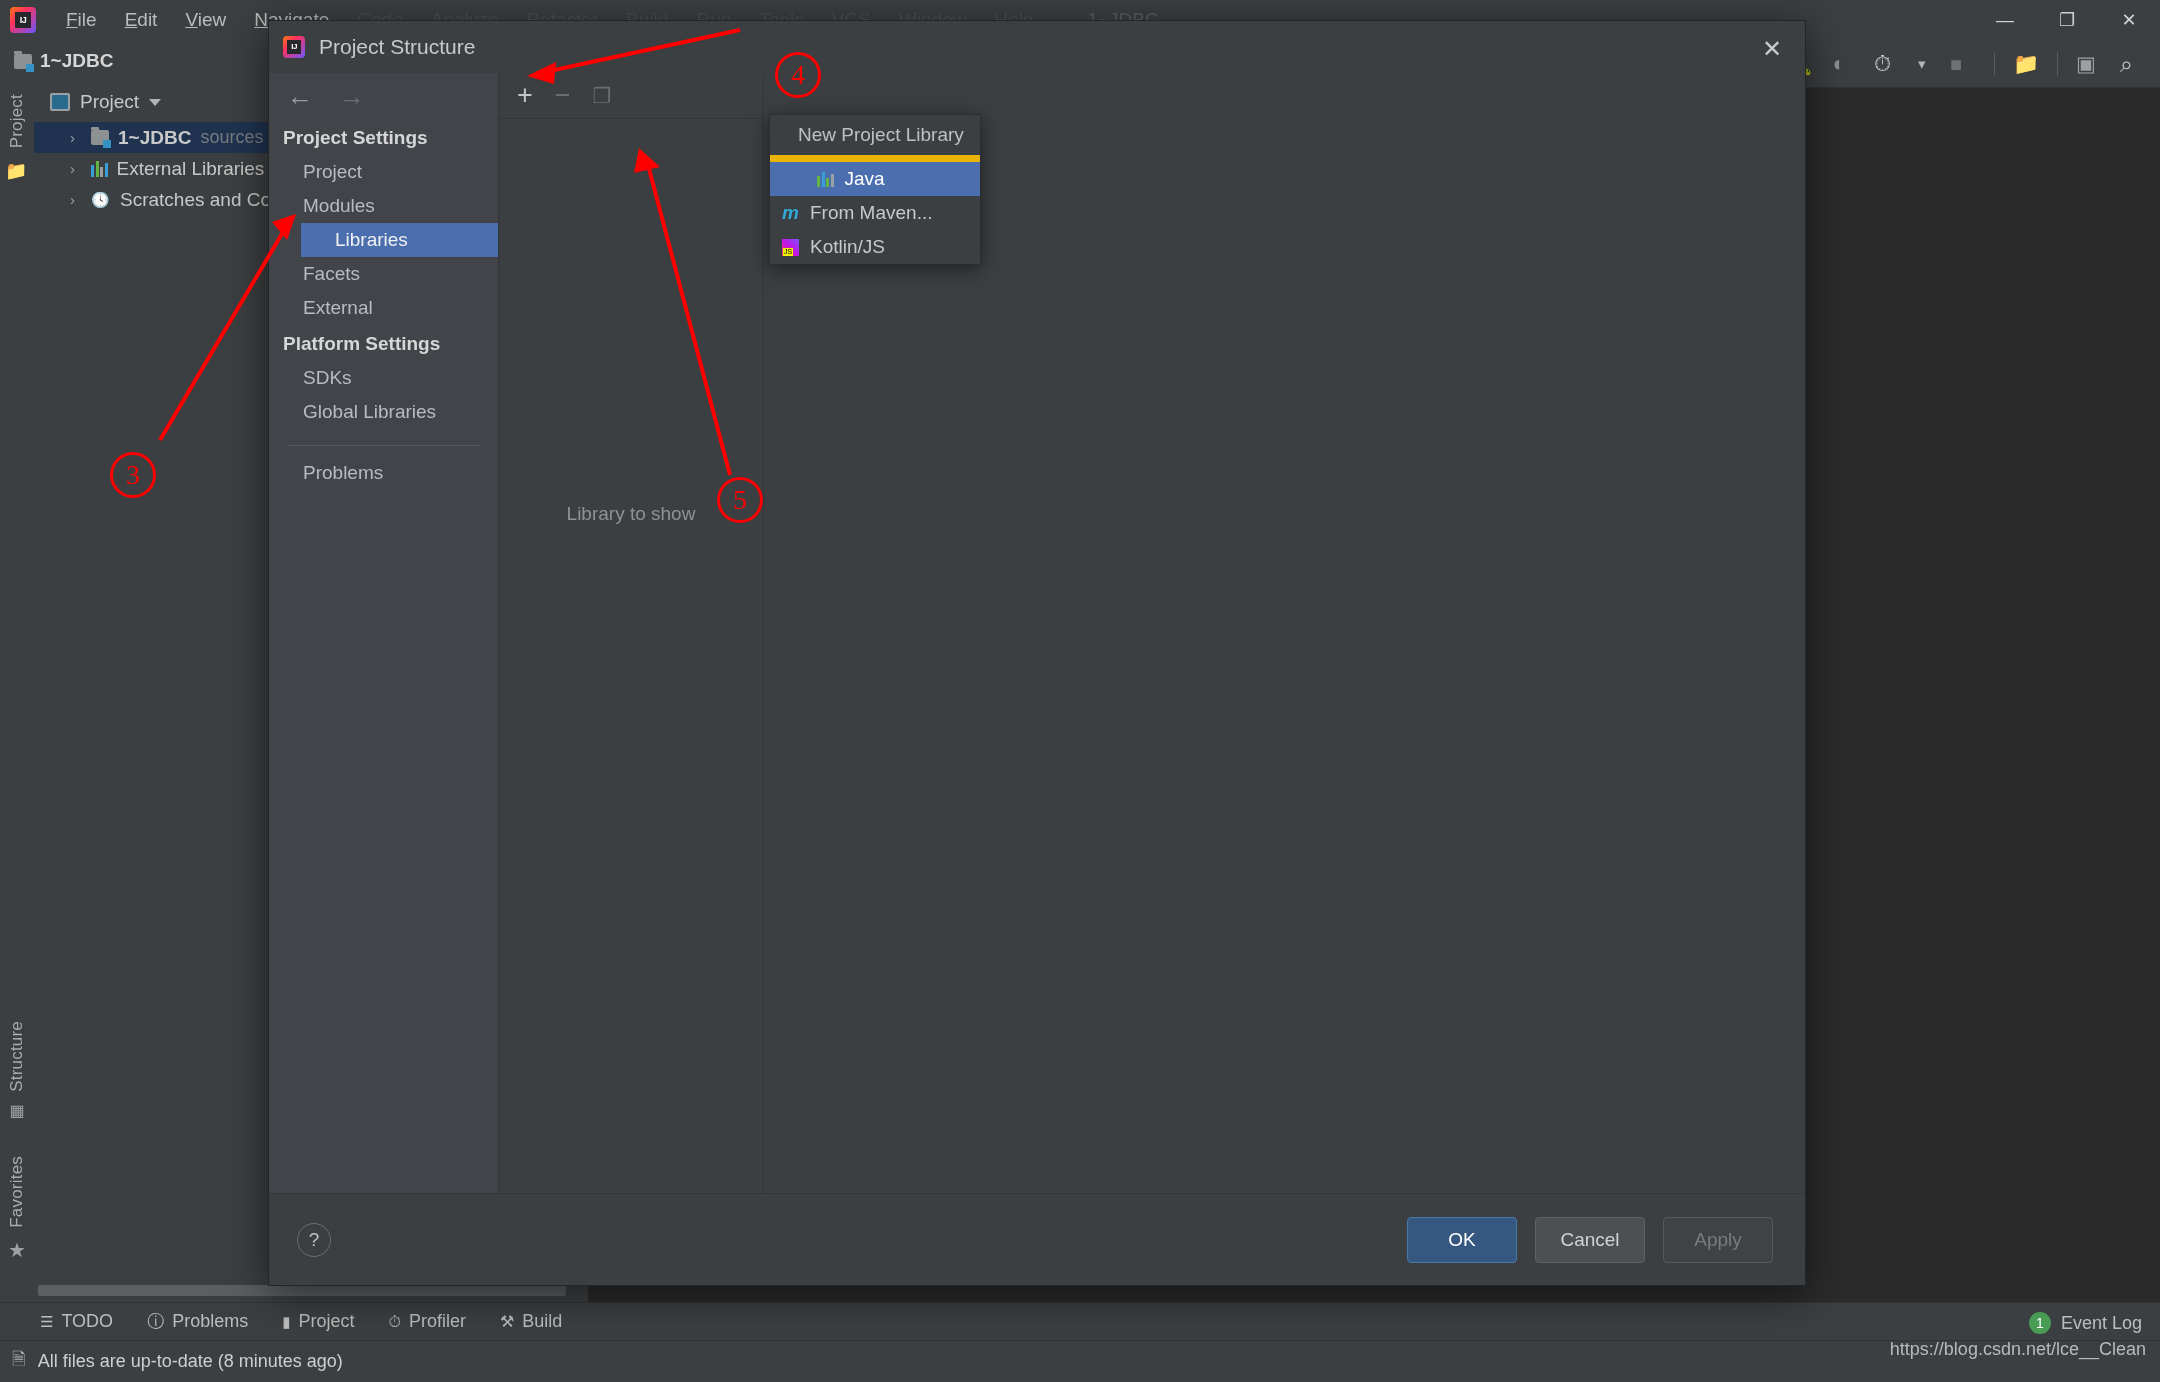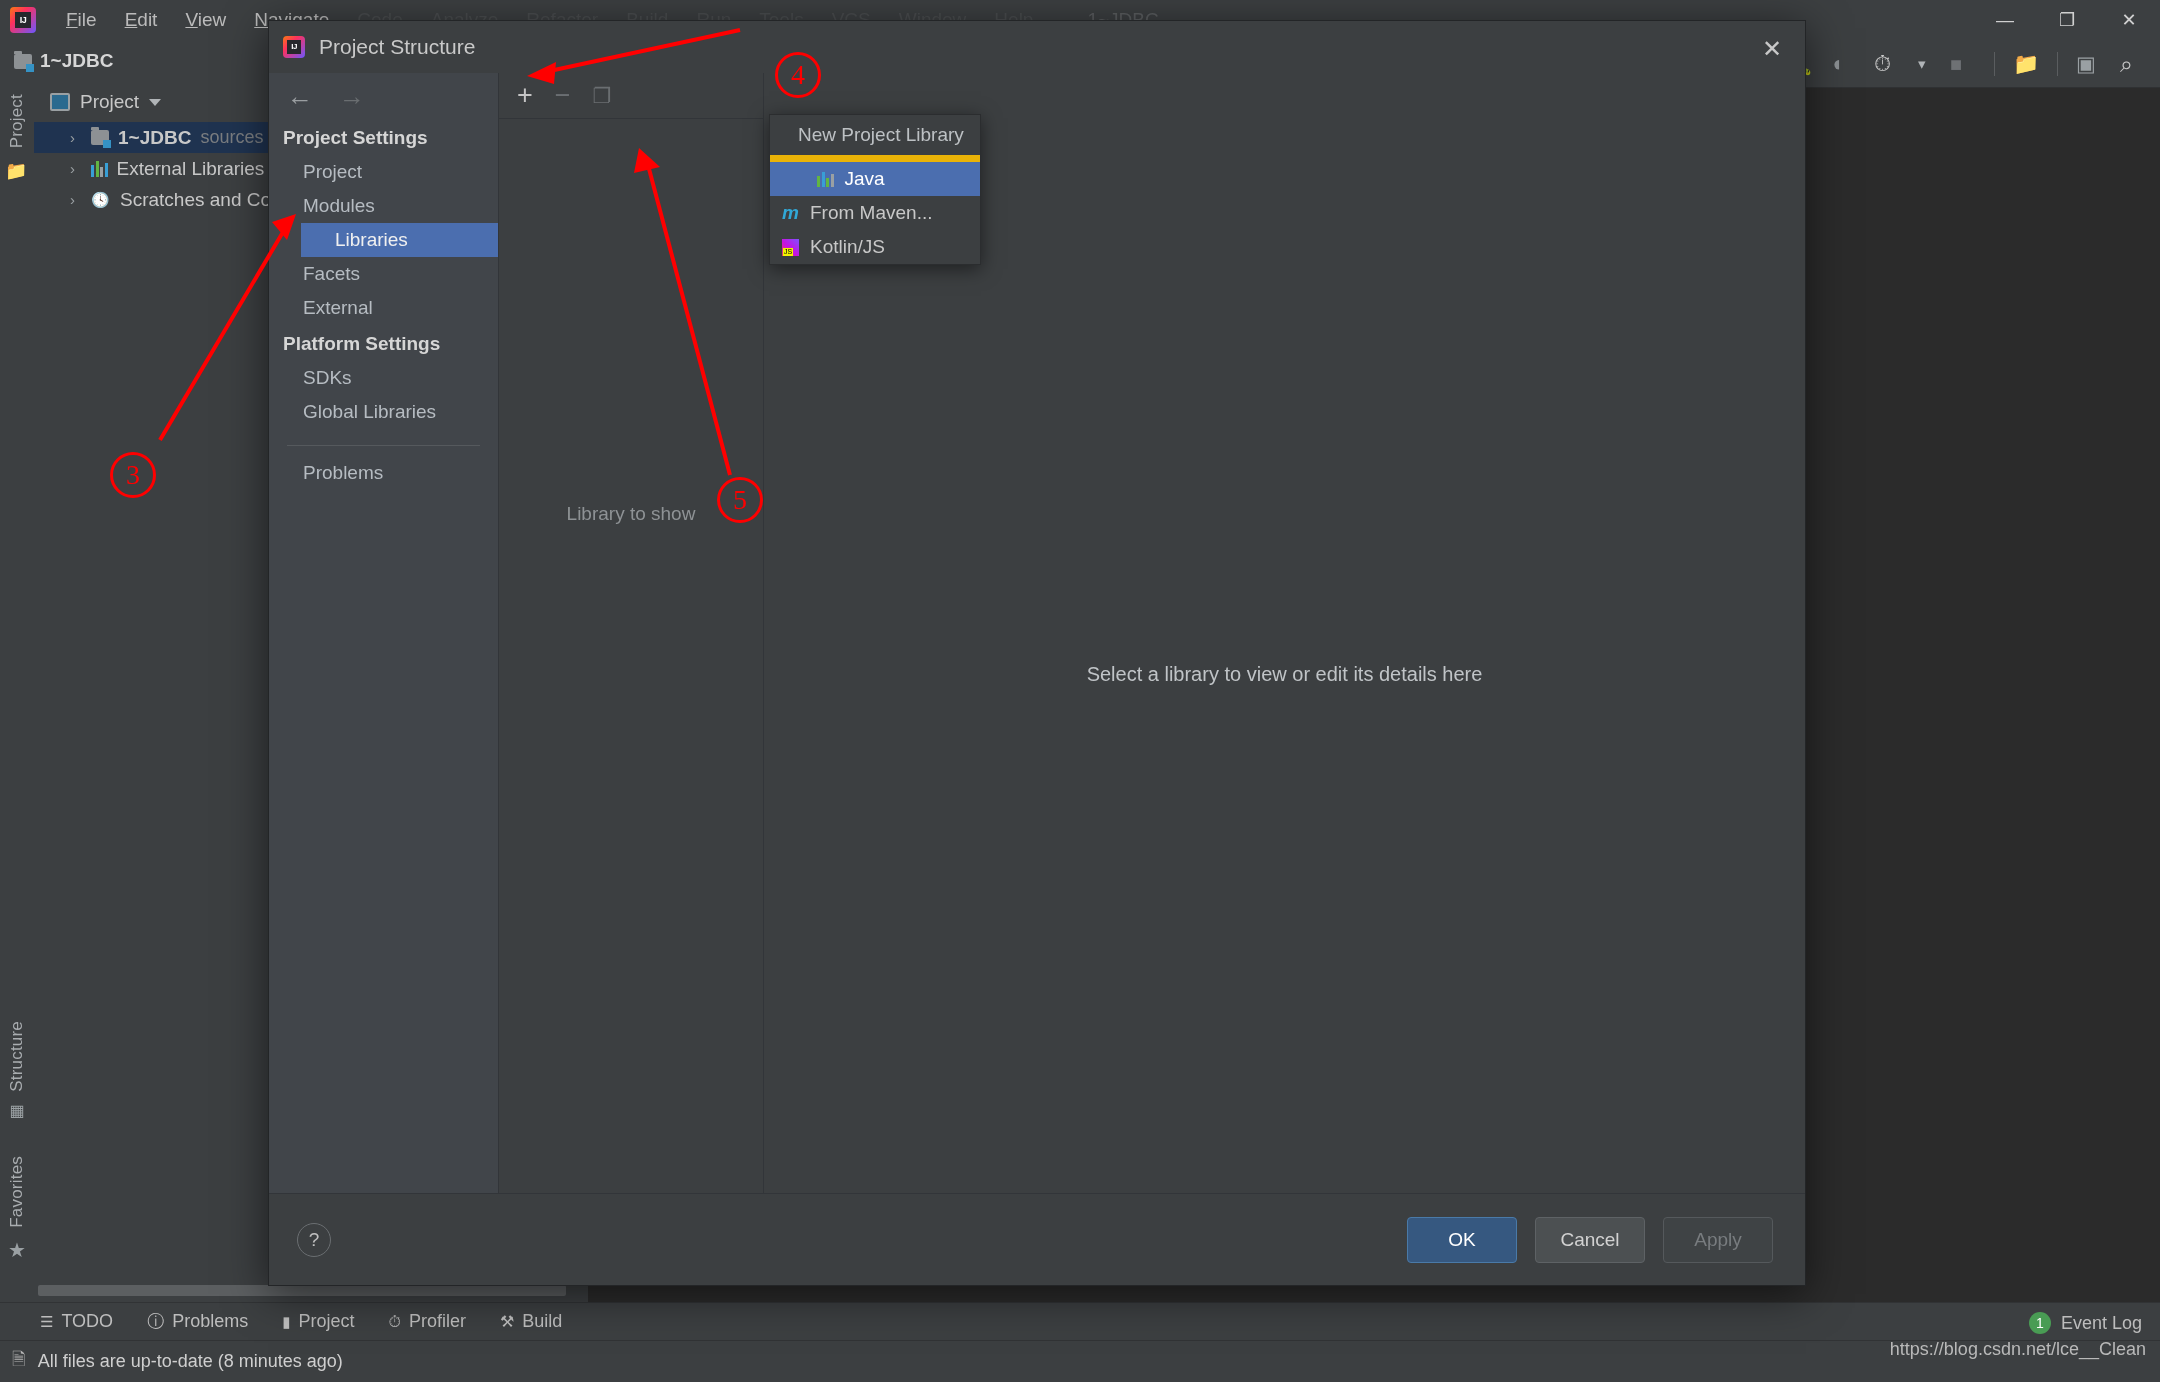--- a/index.html
+++ b/index.html
@@ -385,23 +385,20 @@
 
       <div class="dlg-mid">
         <div class="mid-toolbar">
           <span class="tbtn">+</span>
           <span class="tbtn dim">−</span>
           <span class="tbtn dim" style="font-size:21px;">❐</span>
         </div>
         <div class="nothing">Library to show</div>
       </div>
 
-      <div class="dlg-right">
-        <div class="right-msg">Select a library to view or edit its details here</div>
-      </div>
     </div>
 
     <div class="dlg-footer">
       <div class="help-btn">?</div>
       <div class="foot-btns">
         <div class="btn primary">OK</div>
         <div class="btn">Cancel</div>
         <div class="btn disabled">Apply</div>
       </div>
     </div>

